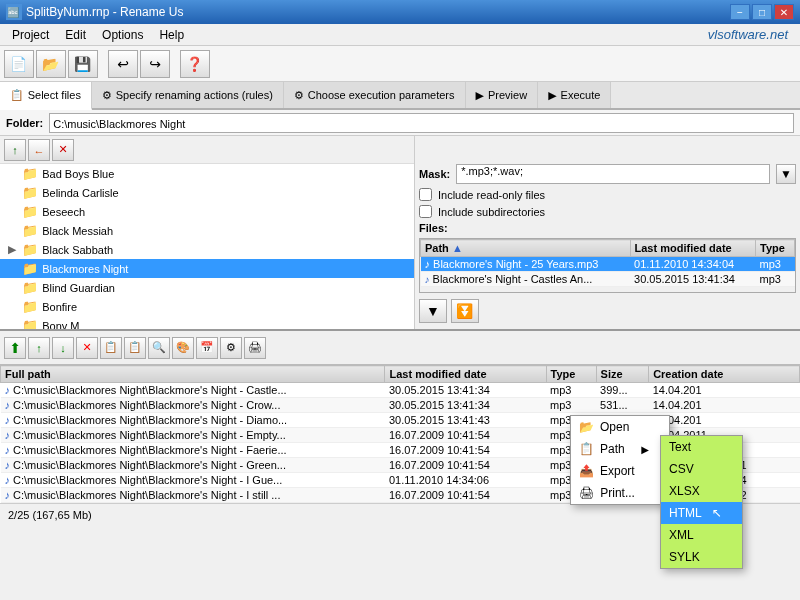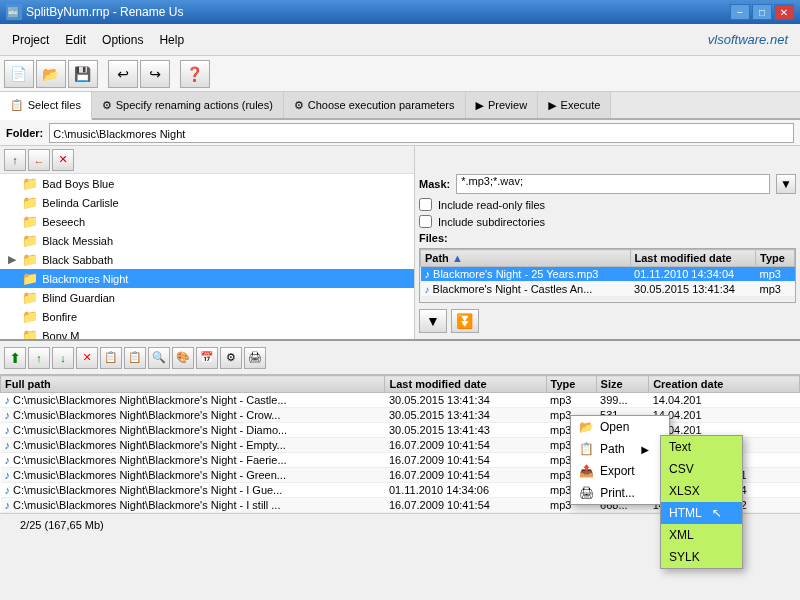--- a/index.html
+++ b/index.html
@@ -39,21 +39,21 @@
       display: flex; align-items: center; justify-content: center;
       font-size: 10px; cursor: pointer; color: white;
     }
     .titlebar-btn.close { background: #d04040; }
     .titlebar-btn.minimize { background: #5a9fe0; }
     .titlebar-btn.maximize { background: #5a9fe0; }
 
     
     .menubar {
       background: #f0f0f0;
-      height: 32px;
+      height: 22px;
       display: flex;
       align-items: center;
       padding: 0 4px;
       border-bottom: 1px solid #ccc;
     }
     .menu-item {
       padding: 2px 8px;
       cursor: pointer;
       height: 100%;
       display: flex; align-items: center;
@@ -309,21 +309,21 @@
     }
     .results-table tr:nth-child(even) td { background: #f8f8f8; }
     .music-icon { color: #3366cc; font-size: 10px; }
 
     
     .statusbar {
       background: #f0f0f0;
       height: 22px;
       display: flex;
       align-items: center;
-      padding: 0 20px;
+      padding: 0 8px;
       border-top: 1px solid #ccc;
       font-size: 11px;
     }
 
     
     .context-menu {
       position: absolute;
       background: white;
       border: 1px solid #999;
       box-shadow: 3px 3px 8px rgba(0,0,0,0.3);

